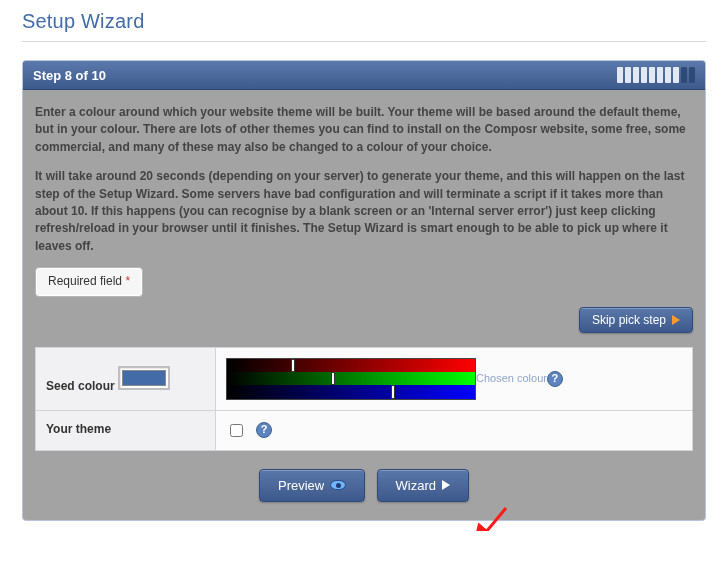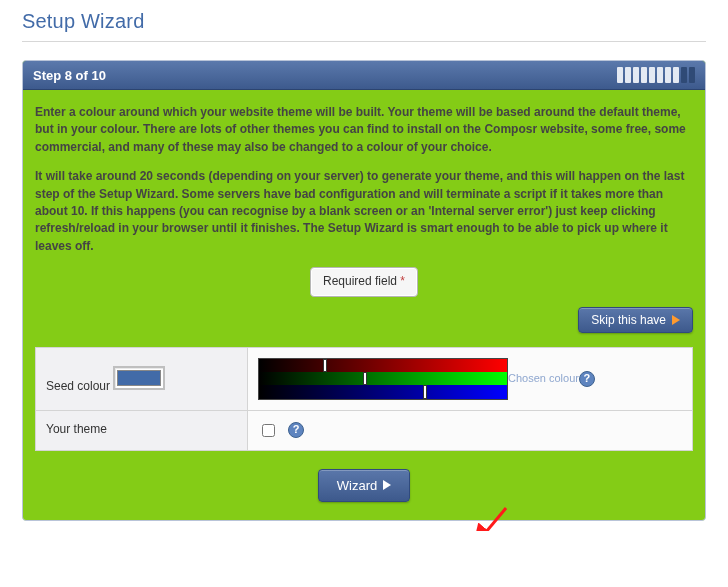--- a/index.html
+++ b/index.html
@@ -21,21 +21,21 @@
   }
   .rule {
     height: 1px;
     background: #d7d7d7;
     margin: 0 0 18px 0;
   }
   .panel {
     border: 1px solid #b9c4d8;
     border-radius: 4px;
     overflow: hidden;
-    background: #84cc16;
+    background: #a3a3a3;
   }
   .panel-header {
     background: linear-gradient(#5b79ac, #3d5a8d);
     color: #fff;
     padding: 6px 10px;
     display: flex;
     align-items: center;
     justify-content: space-between;
     font-size: 13px;
     font-weight: bold;
@@ -53,21 +53,21 @@
   }
   .steps span.done { background: #e3e9f3; }
   .steps span.future { background: #2f4a76; }
   .panel-body {
     padding: 14px 12px 18px 12px;
     font-size: 12px;
     color: #444;
     line-height: 1.45;
   }
   .panel-body p { margin: 0 0 12px 0; font-weight: bold; }
-  .center { text-align: center; }
+  .center { }
   .req-btn {
     display: inline-block;
     border: 1px solid #b6b6b6;
     border-radius: 4px;
     background: #f6f6f6;
     padding: 5px 12px;
     font-size: 12px;
     color: #333;
     box-shadow: inset 0 0 0 1px #fff;
     cursor: default;
@@ -97,23 +97,23 @@
     border: 1px solid #d4d4d4;
     margin-bottom: 18px;
   }
   table.form td {
     border: 1px solid #d4d4d4;
     padding: 10px;
     vertical-align: top;
     background: #fbfbfb;
   }
   table.form td.label {
-    width: 212px;
+    width: 180px;
     background: #f1f1f3;
-    font-weight: normal;
+    font-weight: bold;
     font-size: 12px;
     color: #333;
   }
   .swatch-frame {
     display: inline-block;
     border: 2px solid #bfbfbf;
     padding: 2px;
     background: #fff;
     margin-top: 8px;
     box-shadow: inset 1px 1px 0 #e9e9e9;
@@ -235,21 +235,21 @@
 
       <div class="center">
         <span class="req-btn">
           <span>Required field</span>
           <span class="ast">*</span>
         </span>
       </div>
 
       <div class="skip-wrap">
         <button type="button" class="btn">
-          <span>Skip this have</span>
+          <span>Skip pick step</span>
           <span class="arrow-right orange"></span>
         </button>
       </div>
 
       <table class="form">
         <tbody>
             <tr>
           <td class="label">
             <span>Seed colour</span>
             <div class="swatch-frame">
@@ -283,20 +283,24 @@
               <input type="checkbox" id="darkChk" style="">
               <span class="help">?</span>
             </div>
           </td>
         </tr>
       </tbody>
         </table>
 
       <div class="actions">
         <button type="button" class="btn big">
+          <span>Preview</span>
+          <span class="eye"></span>
+        </button>
+        <button type="button" class="btn big">
           <span>Wizard</span>
           <span class="arrow-right"></span>
         </button>
       </div>
 
     </div>
   </div>
 
   <div class="anno-arrow">
     <svg width="40" height="46" viewBox="0 0 40 46">

